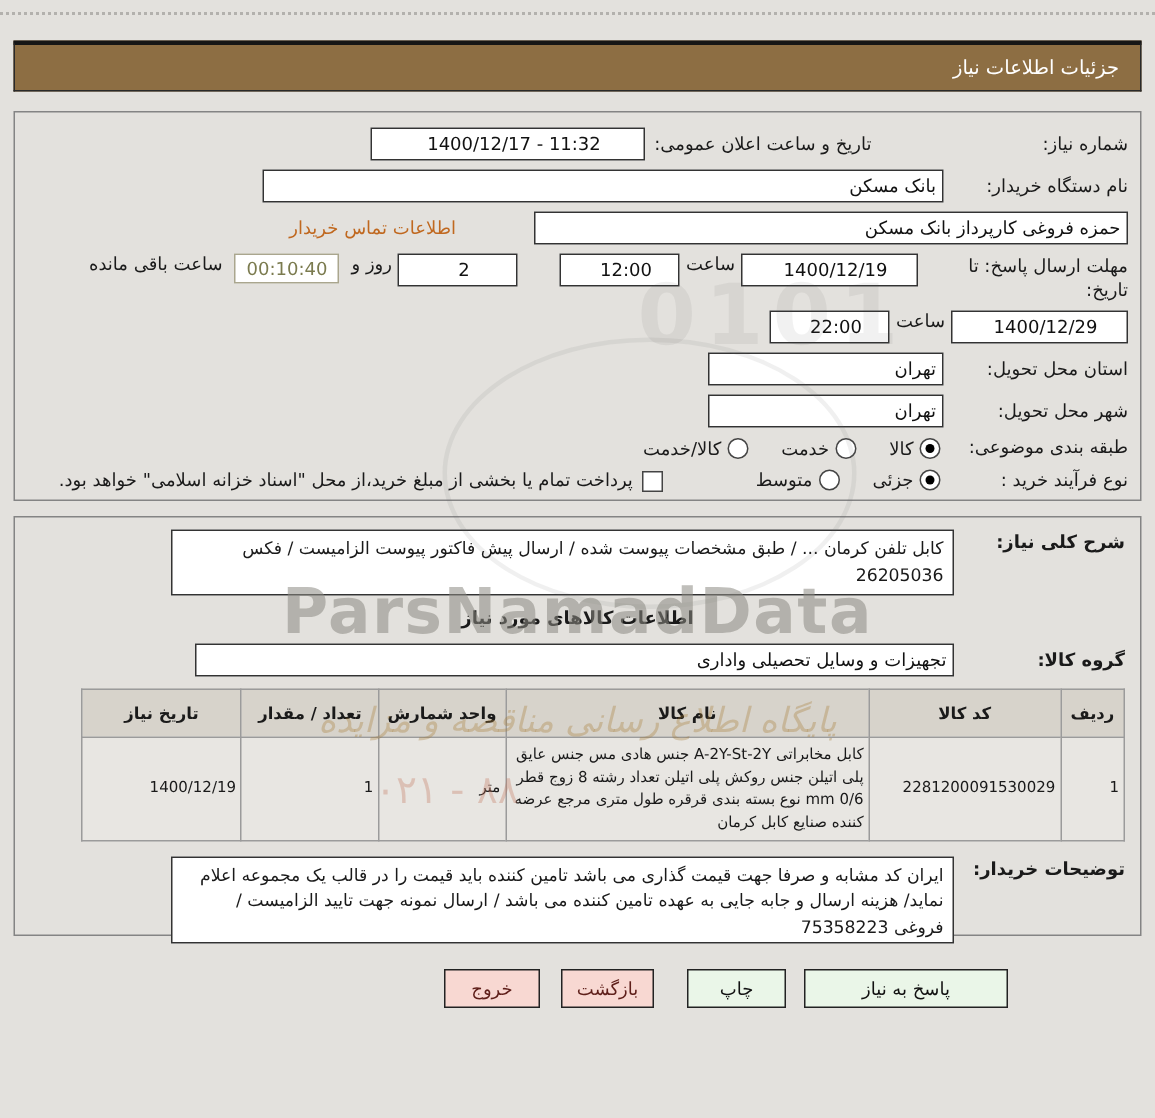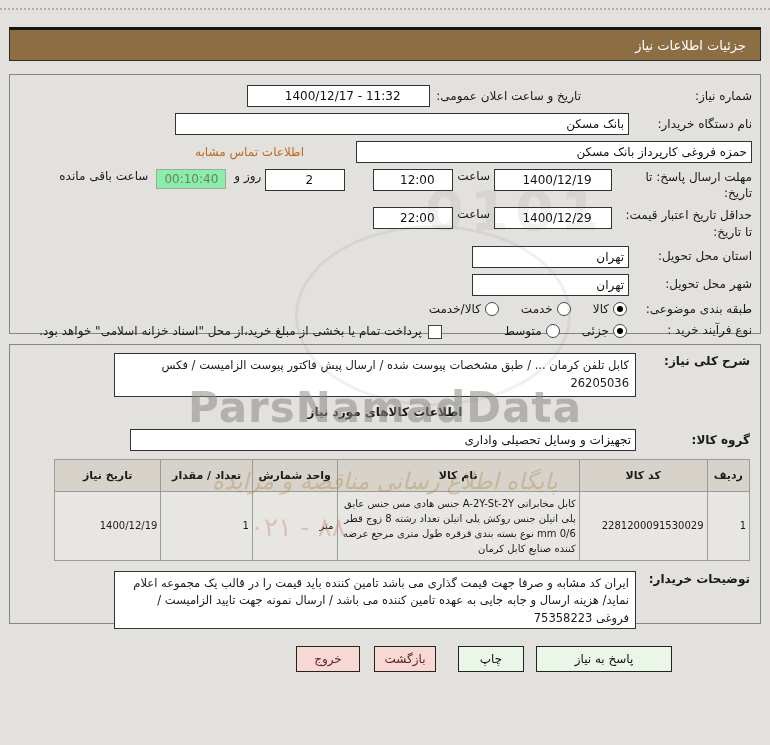--- a/index.html
+++ b/index.html
@@ -32,21 +32,21 @@
     font-family:"DejaVu Sans",sans-serif;font-size:12px;color:#111;padding:1px 4px;
   }
   .center{text-align:center;}
   .ltr{direction:ltr;padding-left:12px;}
   .w157{width:157px}.w165{width:165px}.w452{width:444px}.w394{width:386px}
   .w105{width:100px}.w68{width:62px}.w155{width:147px}
   .gap47{width:42px;flex:none}.gap30{width:28px;flex:none}.gap55{width:52px;flex:none}.gap40{width:40px;flex:none}
   .link{color:#c0681f;cursor:pointer;font-size:12px;}
   .timer{
     flex:none;width:68px;height:18px;line-height:18px;text-align:center;direction:ltr;
-    background:#86efac;border:1px solid #aaa68e;color:#7b7b4f;font-size:12px;margin:0 4px;
+    background:#ffffff;border:1px solid #aaa68e;color:#7b7b4f;font-size:12px;margin:0 4px;
   }
   .smalltxt{padding:0 4px;}
   
   .radio{
     width:12px;height:12px;flex:none;border:1px solid #444;border-radius:50%;background:#fff;
     display:inline-flex;align-items:center;justify-content:center;margin:0 2px 0 4px;
   }
   .radio.checked::after{content:"";width:6px;height:6px;border-radius:50%;background:#000;}
   .optlbl{margin-left:20px;}
   .checkbox{width:12px;height:12px;flex:none;border:1px solid #444;background:#fff;margin:2px 2px 0 6px;}
@@ -112,37 +112,36 @@
   </div>
 
   <div class="frow">
     <span class="lbl">نام دستگاه خریدار:</span>
     <input class="inp w452" readonly="" value="بانک مسکن" style="">
   </div>
 
   <div class="frow">
     <input class="inp w394" readonly="" value="حمزه فروغی کارپرداز بانک مسکن" style="">
     <span class="gap55"></span>
-    <a class="link">اطلاعات تماس مشابه</a>
+    <a class="link">اطلاعات تماس خریدار</a>
   </div>
 
   <div class="frow tall">
     <span class="lbl2">مهلت ارسال پاسخ: تا تاریخ:</span>
     <input class="inp center ltr w105" readonly="" value="1400/12/19" style="">
     <span class="smalltxt">ساعت</span>
     <input class="inp center ltr w68" readonly="" value="12:00" style="">
     <span class="gap30"></span>
     <input class="inp center ltr w68" readonly="" value="2" style="">
     <span class="smalltxt">روز و</span>
     <span class="timer">00:10:40</span>
     <span class="smalltxt">ساعت باقی مانده</span>
   </div>
 
   <div class="frow tall">
-    <span class="lbl2">حداقل تاریخ اعتبار قیمت: تا تاریخ:</span>
     <input class="inp center ltr w105" readonly="" value="1400/12/29" style="">
     <span class="smalltxt">ساعت</span>
     <input class="inp center ltr w68" readonly="" value="22:00" style="">
   </div>
 
   <div class="frow">
     <span class="lbl">استان محل تحویل:</span>
     <input class="inp w155" readonly="" value="تهران" style="">
   </div>
 

